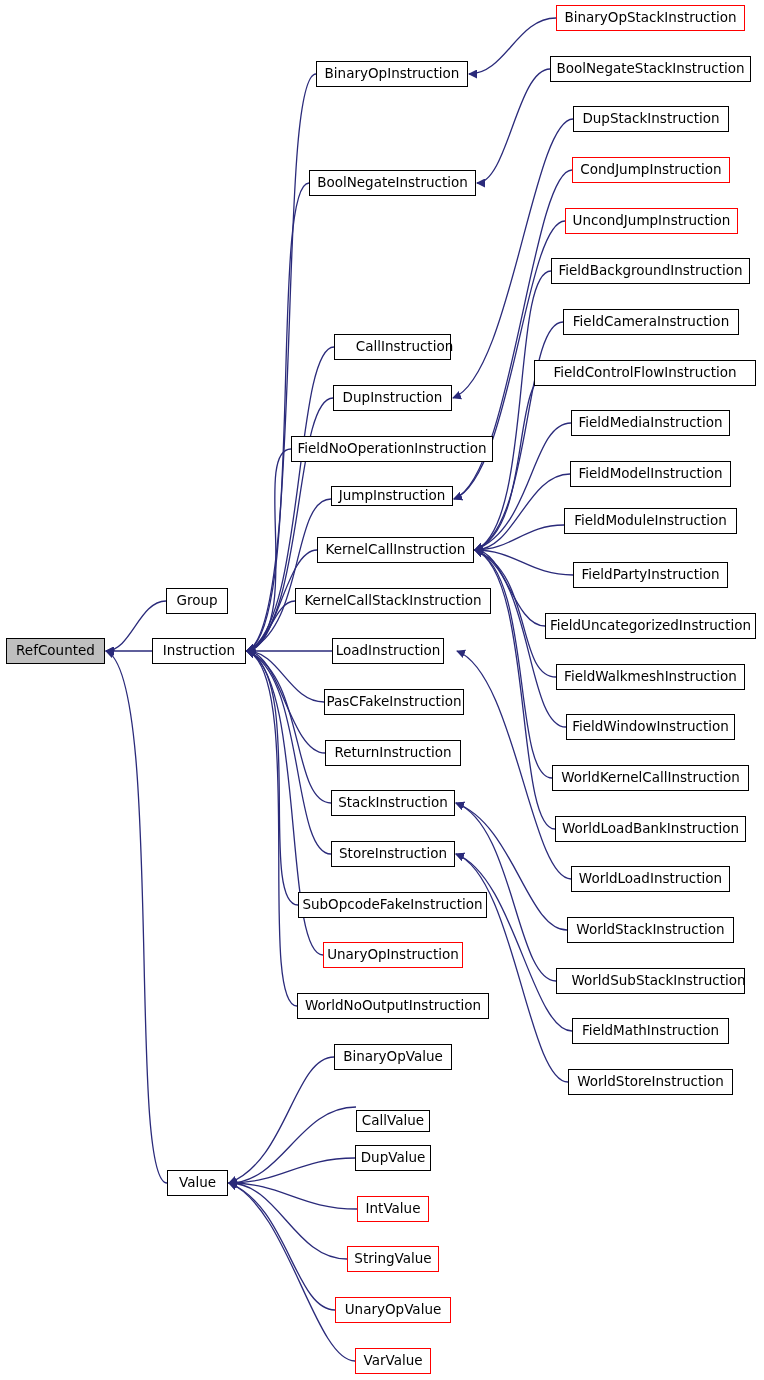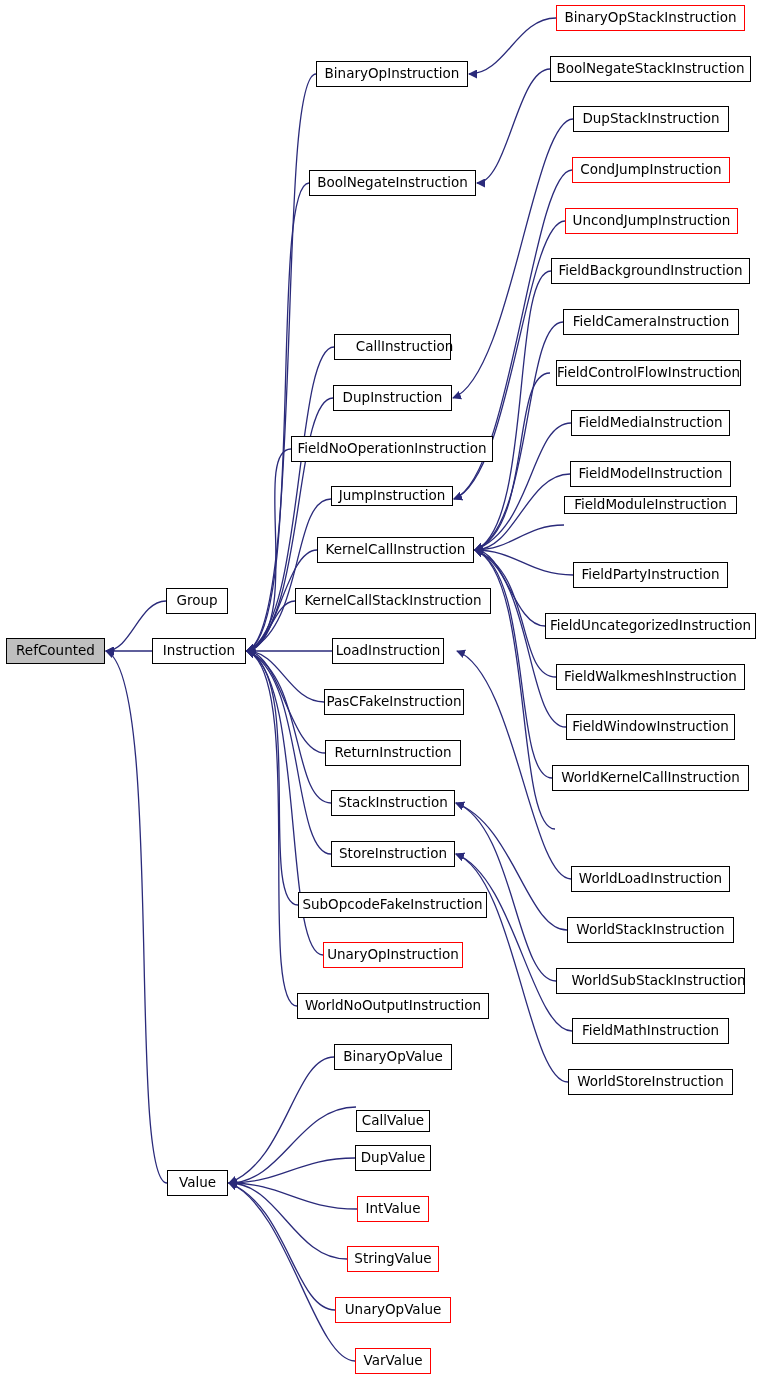--- a/index.html
+++ b/index.html
@@ -186,46 +186,49 @@
     </div>
     <div class="node red" style="left: 565px; top: 208px; width: 173px; height: 26px;">
       <span class="lbl">UncondJumpInstruction</span>
     </div>
     <div class="node" style="left: 551px; top: 258px; width: 199px; height: 26px;">
       <span class="lbl">FieldBackgroundInstruction</span>
     </div>
     <div class="node" style="left: 563px; top: 309px; width: 176px; height: 26px;">
       <span class="lbl">FieldCameraInstruction</span>
     </div>
-    <div class="node" style="left: 556px; top: 360px; width: 185px; height: 26px;">
+    <div class="node" style="left: 534px; top: 360px; width: 222px; height: 26px;">
       <span class="lbl">FieldControlFlowInstruction</span>
     </div>
     <div class="node" style="left: 571px; top: 410px; width: 159px; height: 26px;">
       <span class="lbl">FieldMediaInstruction</span>
     </div>
     <div class="node" style="left: 570px; top: 461px; width: 161px; height: 26px;">
       <span class="lbl">FieldModelInstruction</span>
     </div>
-    <div class="node" style="left: 564px; top: 496px; width: 173px; height: 18px; text-align: right;">
+    <div class="node" style="left: 564px; top: 508px; width: 173px; height: 26px; text-align: right;">
       <span class="lbl">FieldModuleInstruction</span>
     </div>
     <div class="node" style="left: 573px; top: 562px; width: 155px; height: 26px;">
       <span class="lbl">FieldPartyInstruction</span>
     </div>
     <div class="node" style="left: 545px; top: 613px; width: 211px; height: 26px;">
       <span class="lbl">FieldUncategorizedInstruction</span>
     </div>
     <div class="node" style="left: 556px; top: 664px; width: 189px; height: 26px;">
       <span class="lbl">FieldWalkmeshInstruction</span>
     </div>
     <div class="node" style="left: 566px; top: 714px; width: 169px; height: 26px;">
       <span class="lbl">FieldWindowInstruction</span>
     </div>
     <div class="node" style="left: 552px; top: 765px; width: 197px; height: 26px;">
       <span class="lbl">WorldKernelCallInstruction</span>
+    </div>
+    <div class="node" style="left: 555px; top: 816px; width: 191px; height: 26px;">
+      <span class="lbl">WorldLoadBankInstruction</span>
     </div>
     <div class="node" style="left: 571px; top: 866px; width: 159px; height: 26px;">
       <span class="lbl">WorldLoadInstruction</span>
     </div>
     <div class="node" style="left: 567px; top: 917px; width: 167px; height: 26px;">
       <span class="lbl">WorldStackInstruction</span>
     </div>
     <div class="node" style="left: 556px; top: 968px; width: 189px; height: 26px; padding-left: 16px;">
       <span class="lbl">WorldSubStackInstruction</span>
     </div>

